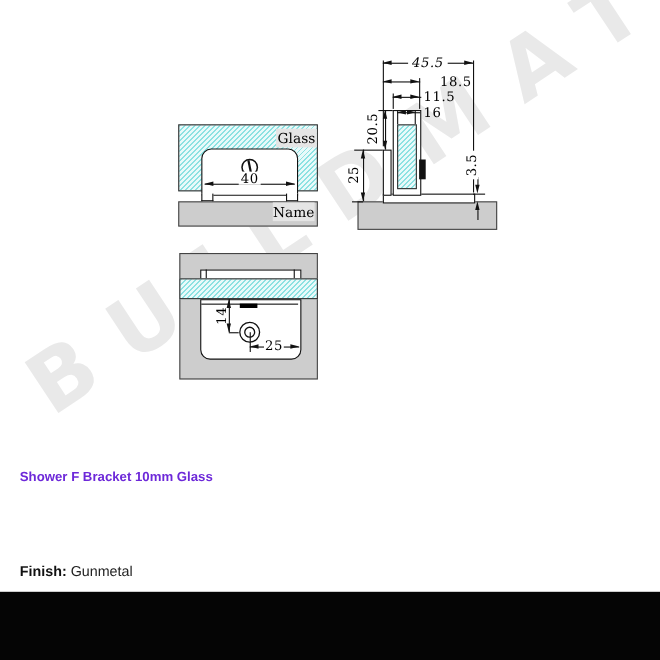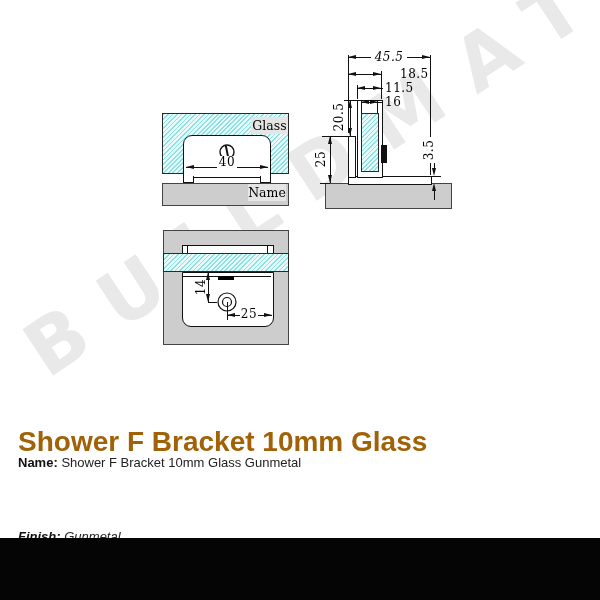--- a/index.html
+++ b/index.html
@@ -22,21 +22,21 @@
   .c{text-align:center;}
   .wbg{background:#fff;}
   .rot{transform:rotate(-90deg);}
   .lbl{position:absolute;background:#e5e5e5;font-family:"DejaVu Serif",serif;font-size:12.5px;
        color:#000;text-align:center;line-height:17px;}
   .arr{position:absolute;width:0;height:0;border:0 solid transparent;}
   .arr.l{border-top-width:2.5px;border-bottom-width:2.5px;border-right:8px solid #111;}
   .arr.r{border-top-width:2.5px;border-bottom-width:2.5px;border-left:8px solid #111;}
   .arr.u{border-left-width:2.5px;border-right-width:2.5px;border-bottom:8px solid #111;}
   .arr.d{border-left-width:2.5px;border-right-width:2.5px;border-top:8px solid #111;}
-  .title{position:absolute;left:18px;top:426px;font-size:28px;font-weight:700;color:#a16207;}
+  .title{position:absolute;left:18px;top:426px;font-size:12px;font-weight:700;color:#6d28d9;}
   .prow{position:absolute;left:18px;font-size:13px;color:#222;}
   .prow b{font-weight:700;color:#111;}
   .footer{position:absolute;left:0;top:538px;width:600px;height:62px;background:#050505;}
 </style>
 </head>
 <body>
 
 <div class="page">
 
   <div class="watermark">BUILDMAT</div>
@@ -129,22 +129,21 @@
   <div class="hl" style="left:208px;top:302px;width:9px;"></div>
   <div class="dim c rot" style="left:192px;top:281px;width:18px;">14</div>
 
   <div class="vl" style="left:227px;top:302px;height:18px;"></div>
   <div class="hl" style="left:227px;top:315px;width:45px;"></div>
   <div class="arr l" style="left:227px;top:312.5px;"></div>
   <div class="arr r" style="left:264px;top:312.5px;"></div>
   <div class="dim c wbg" style="left:240px;top:308px;width:18px;">25</div>
 
   <div class="title">Shower F Bracket 10mm Glass</div>
-  <div class="prow" style="top:455px;"><b>Name:</b> <span>Shower F Bracket 10mm Glass Gunmetal</span></div>
-  <div class="prow" style="top:529px;font-style:italic;"><b>Finish:</b> <span>Gunmetal</span></div>
+  <div class="prow" style="top:512px;"><b>Finish:</b> <span>Gunmetal</span></div>
 
   <div class="footer">
     
     
     
   </div>
 
 </div>
 
 </body></html>

